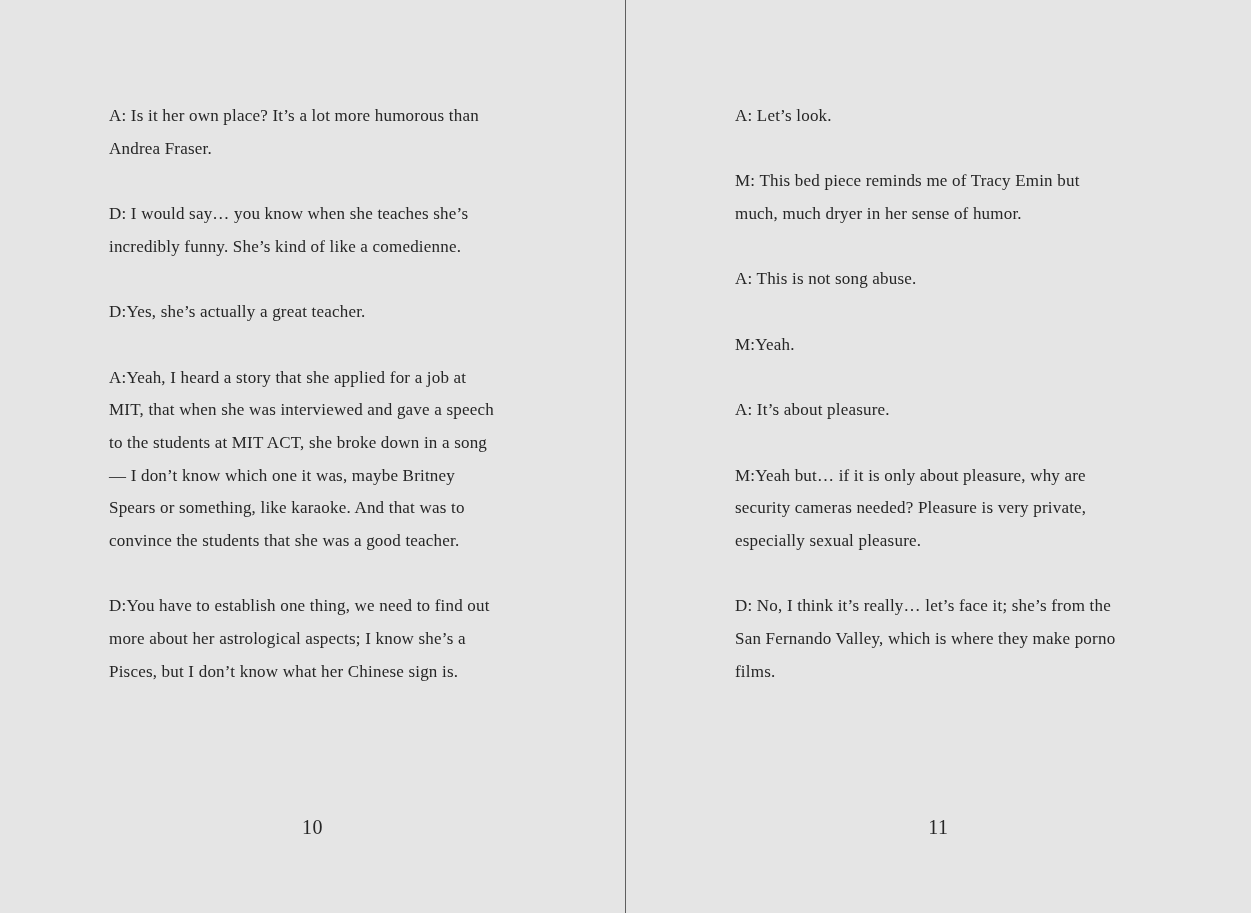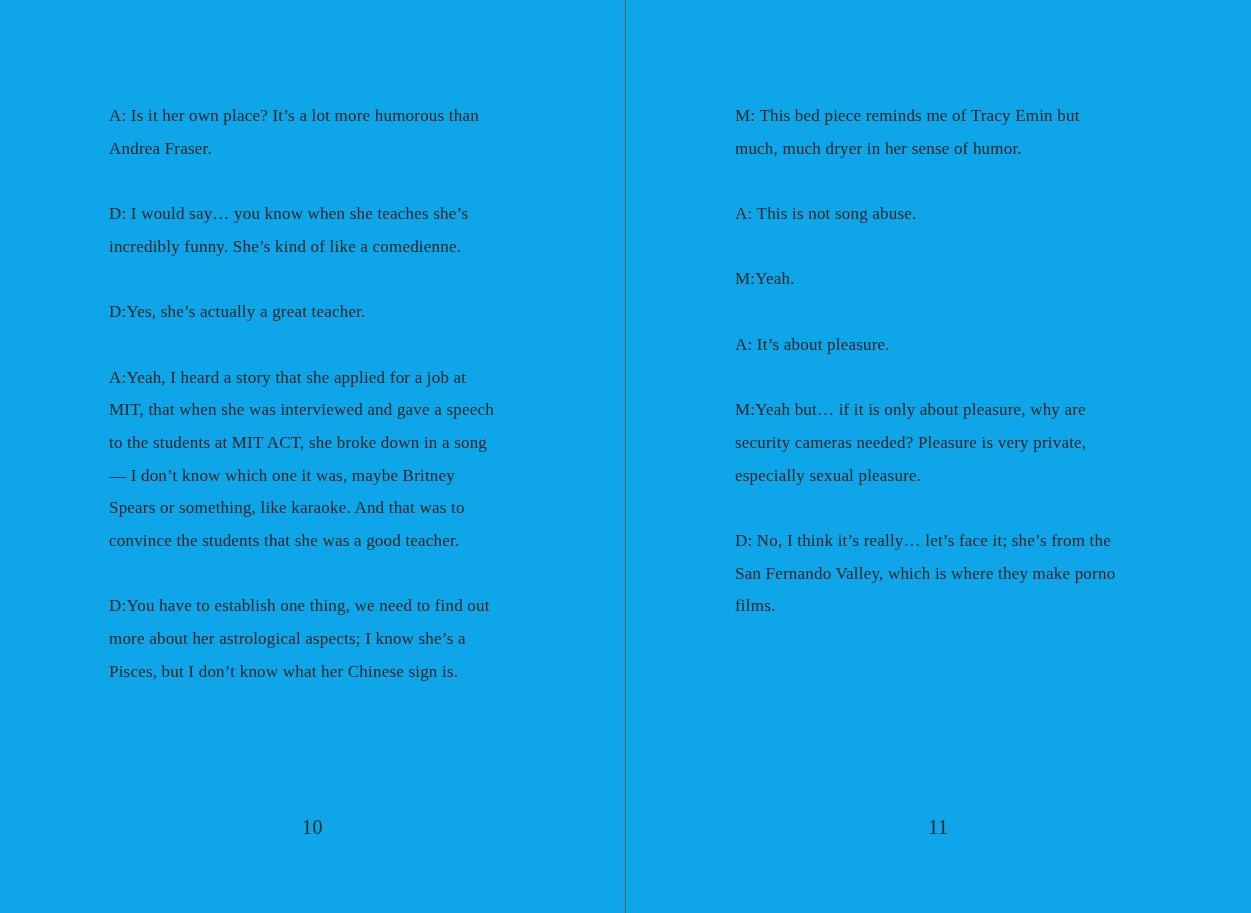--- a/index.html
+++ b/index.html
@@ -17,21 +17,21 @@
     display: flex;
     width: 1251px;
     height: 913px;
     background: #ffffff;
   }
   .page {
     position: relative;
     width: 625px;
     height: 913px;
     box-sizing: border-box;
-    background: #0ea5e9;
+    background: #e5e5e5;
   }
   .divider {
     width: 1px;
     height: 913px;
     background: #5f5f5f;
     flex: 0 0 1px;
   }
   .page-content {
     position: absolute;
     top: 100px;
@@ -82,20 +82,21 @@
 more about her astrological aspects; I know she’s a
 Pisces, but I don’t know what her Chinese sign is.</p>
       </div>
     <div class="folio">10</div>
   </div>
 
   <div class="divider"></div>
 
   <div class="page">
     <div class="page-content" id="right-column">
+        <p class="para">A: Let’s look.</p>
         <p class="para">M: This bed piece reminds me of Tracy Emin but
 much, much dryer in her sense of humor.</p>
         <p class="para">A: This is not song abuse.</p>
         <p class="para">M:Yeah.</p>
         <p class="para">A: It’s about pleasure.</p>
         <p class="para">M:Yeah but… if it is only about pleasure, why are
 security cameras needed? Pleasure is very private,
 especially sexual pleasure.</p>
         <p class="para">D: No, I think it’s really… let’s face it; she’s from the
 San Fernando Valley, which is where they make porno

